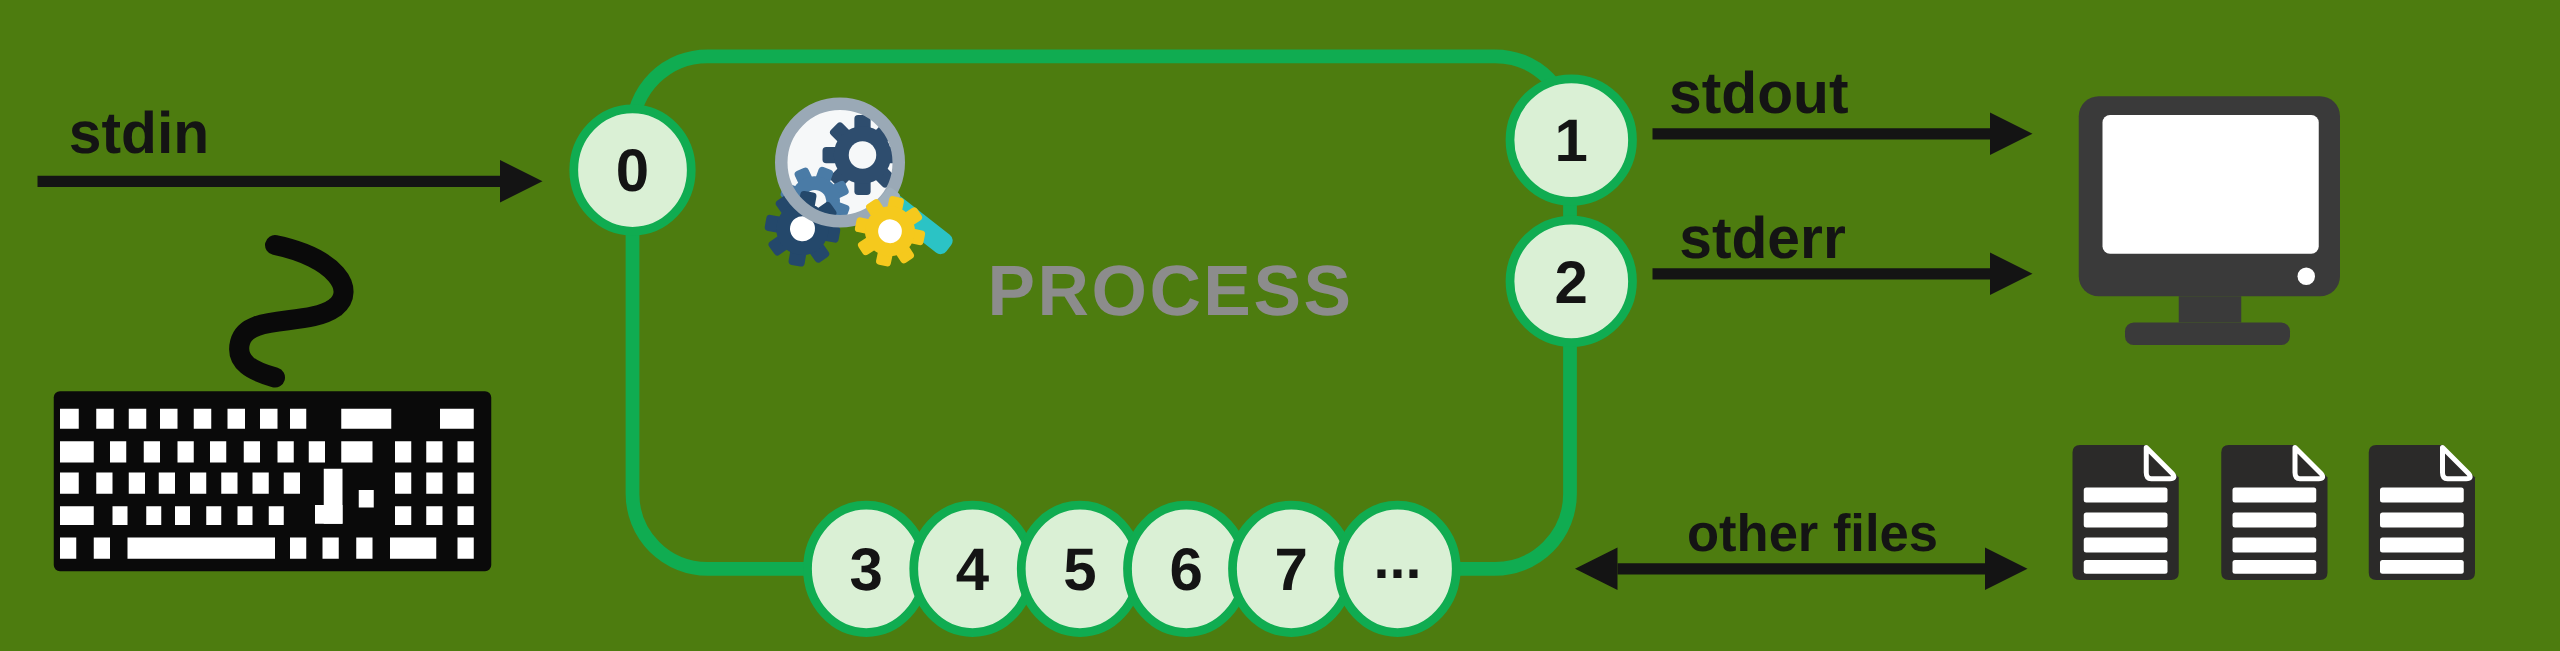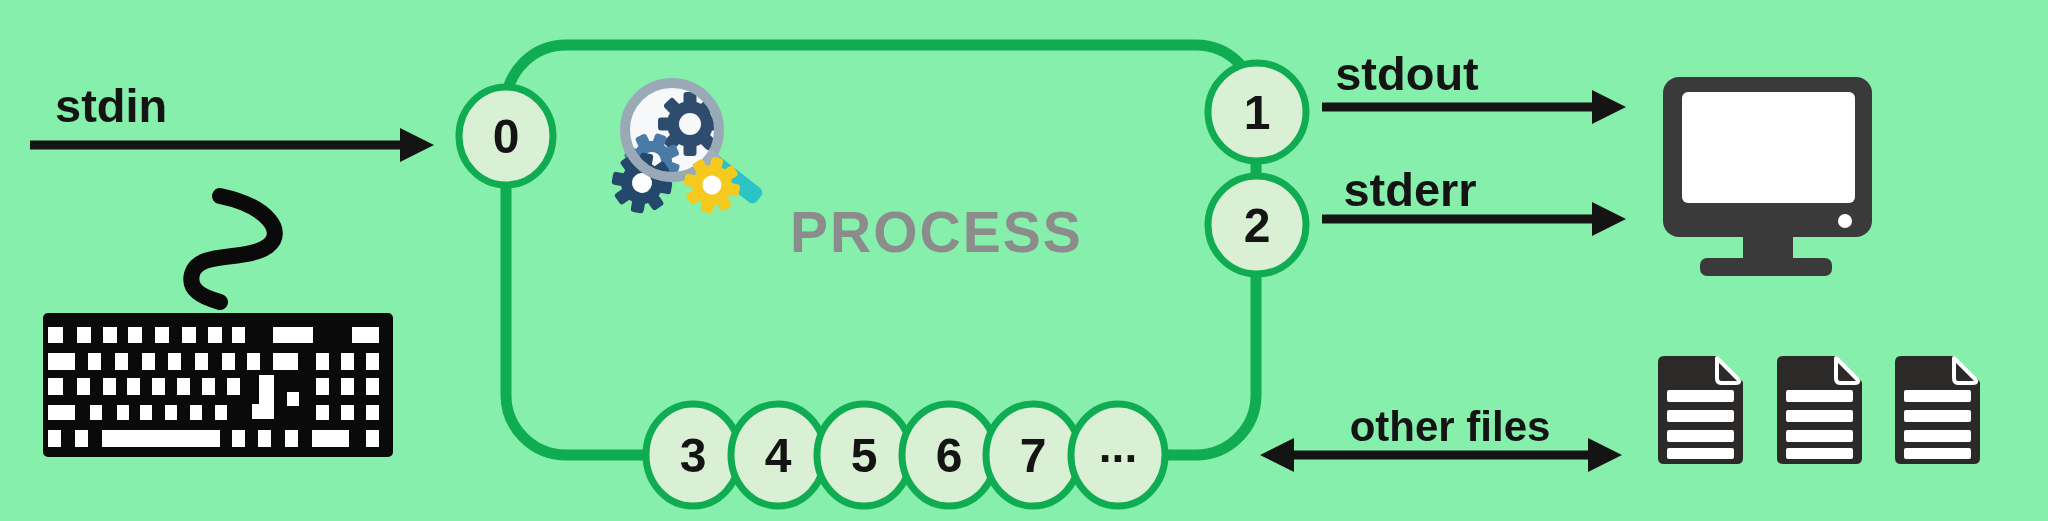--- a/index.html
+++ b/index.html
@@ -1,16 +1,16 @@
 <!DOCTYPE html>
 <html><head>
 <meta charset="utf-8">
 <style>
   html,body{margin:0;padding:0;background:#ffffff;}
-  .stage{width:2048px;height:521px;position:relative;background:#86efac;overflow:hidden;}
+  .stage{width:2048px;height:521px;position:relative;background:#4d7c0f;overflow:hidden;}
   svg{display:block;}
   text{font-family:"Liberation Sans",sans-serif;}
 
   .box-border{fill:none;stroke-width:11;}
   .fd-ellipse{stroke:#10AC51;stroke-width:7;}
   .fd-num{font-weight:700;font-size:48px;fill:#141414;text-anchor:middle;}
   .fd-dots{font-weight:700;font-size:46px;fill:#141414;text-anchor:middle;}
 
   .stream-label{font-weight:700;font-size:47px;fill:#141414;}
   .stream-label-mid{text-anchor:middle;}

